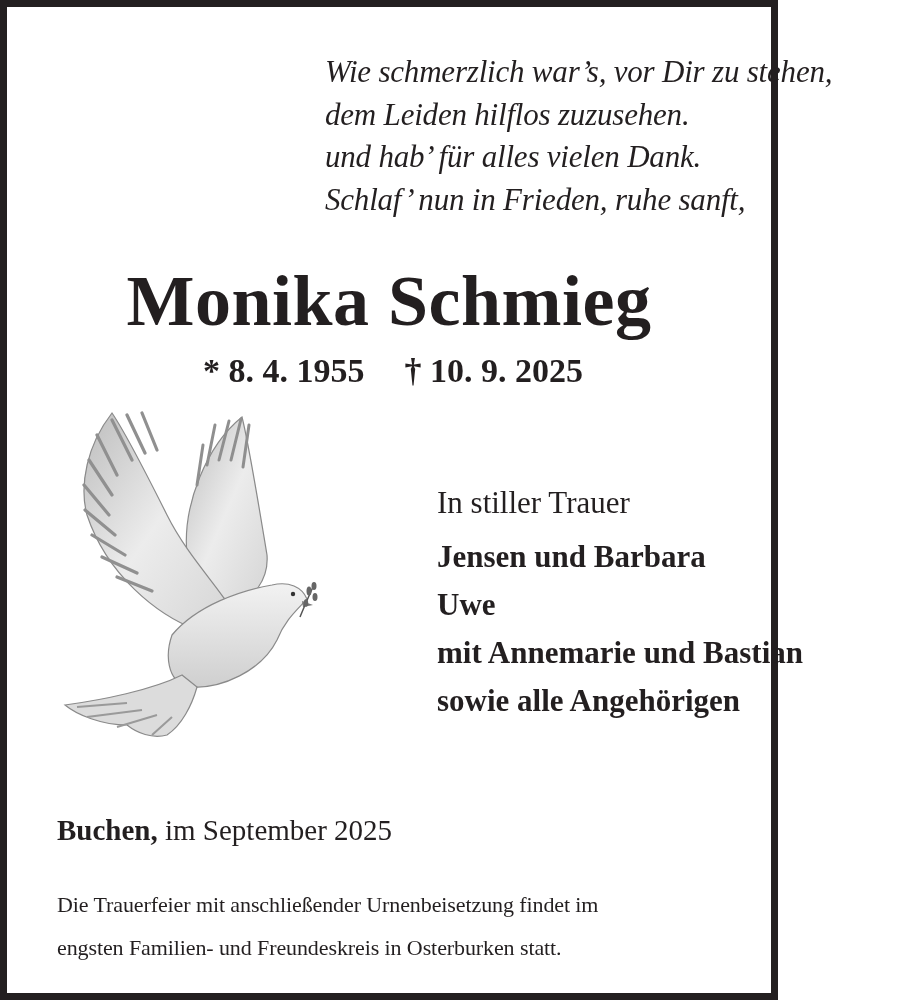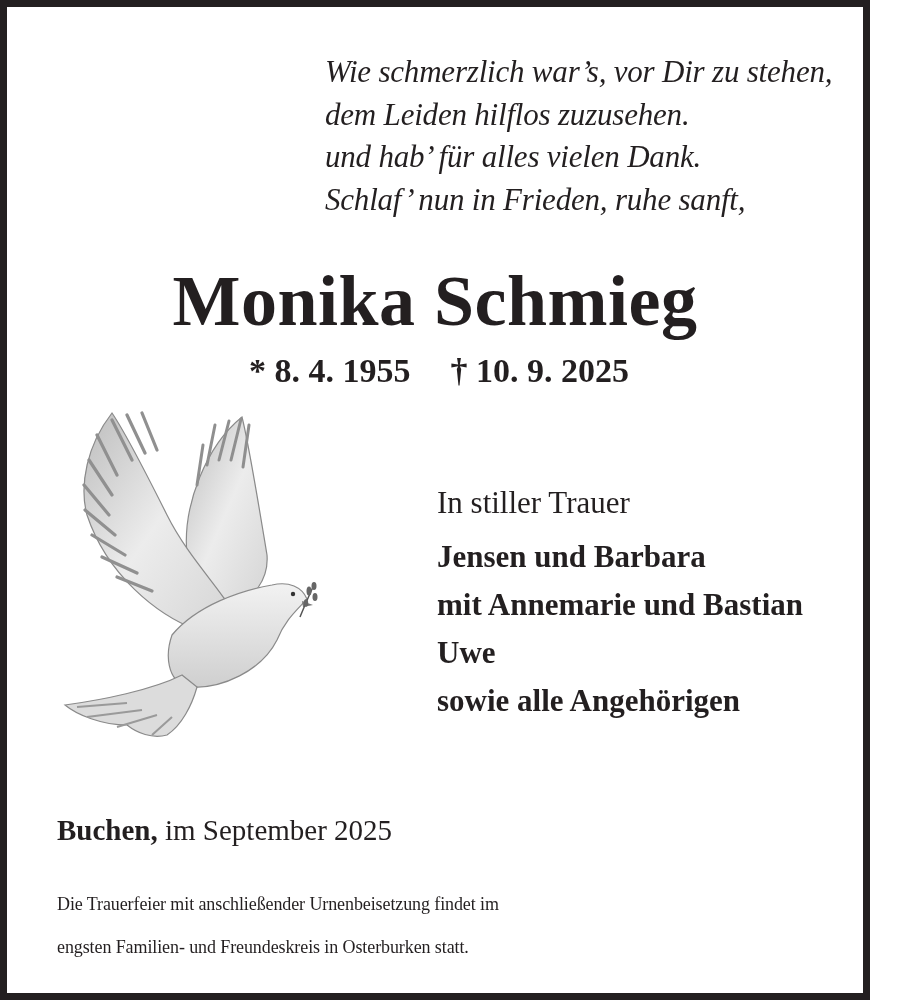--- a/index.html
+++ b/index.html
@@ -1,18 +1,18 @@
 <!DOCTYPE html>
 <html><head>
 <meta charset="utf-8">
 <style>
   html, body { margin: 0; padding: 0; background: #ffffff; }
   body { width: 899px; height: 1000px; position: relative; overflow: hidden; }
   .frame {
-    position: absolute; left: 0; top: 0; width: 870px; height: 1000px;
+    position: absolute; left: 0; top: 0; width: 778px; height: 1000px;
     box-sizing: border-box; border: 7px solid #231f20; background: #ffffff;
     color: #231f20;
     font-family: "Liberation Serif", "DejaVu Serif", serif;
     text-decoration: underline;
   }
   .poem {
     position: absolute; left: 318px; top: 44px;
     font-style: italic; font-size: 31px; line-height: 42.5px;
     letter-spacing: -0.2px;
   }
@@ -34,21 +34,21 @@
     font-size: 31px;
   }
   .mourn .intro { line-height: 44px; margin-bottom: 8px; white-space: nowrap; }
   .mourn .fam { font-weight: bold; line-height: 48px; white-space: nowrap; }
   .place {
     position: absolute; left: 50px; top: 801px; font-size: 29px; line-height: 44px;
     white-space: nowrap;
   }
   .place b { font-weight: bold; }
   .notice {
-    position: absolute; left: 50px; top: 876px; font-size: 18px; line-height: 43px;
+    position: absolute; left: 50px; top: 876px; font-size: 22px; line-height: 43px;
     letter-spacing: -0.1px;
   }
   .notice div { white-space: nowrap; }
 </style>
 </head>
 <body>
 
 <div class="frame">
 
   <div class="poem">
@@ -94,22 +94,22 @@
     <path d="M243 212 C 248 200, 252 190, 258 178" stroke="#555" stroke-width="1.5" fill="none"></path>
     <ellipse cx="252" cy="186" rx="2.5" ry="4.5" fill="#666"></ellipse>
     <ellipse cx="257" cy="181" rx="2.5" ry="4" fill="#666"></ellipse>
     <ellipse cx="258" cy="192" rx="2.5" ry="4" fill="#666"></ellipse>
     <ellipse cx="249" cy="198" rx="2.2" ry="3.8" fill="#666"></ellipse>
   </svg>
 
   <div class="mourn">
     <div class="intro">In stiller Trauer</div>
     <div class="fam">Jensen und Barbara</div>
+    <div class="fam">Uwe</div>
     <div class="fam">mit Annemarie und Bastian</div>
-    <div class="fam">Uwe</div>
     <div class="fam">sowie alle Angehörigen</div>
   </div>
 
   <div class="place">
     <b>Buchen,</b> <span>im September 2025</span>
   </div>
 
   <div class="notice">
     <div>Die Trauerfeier mit anschließender Urnenbeisetzung findet im</div>
     <div>engsten Familien- und Freundeskreis in Osterburken statt.</div>

